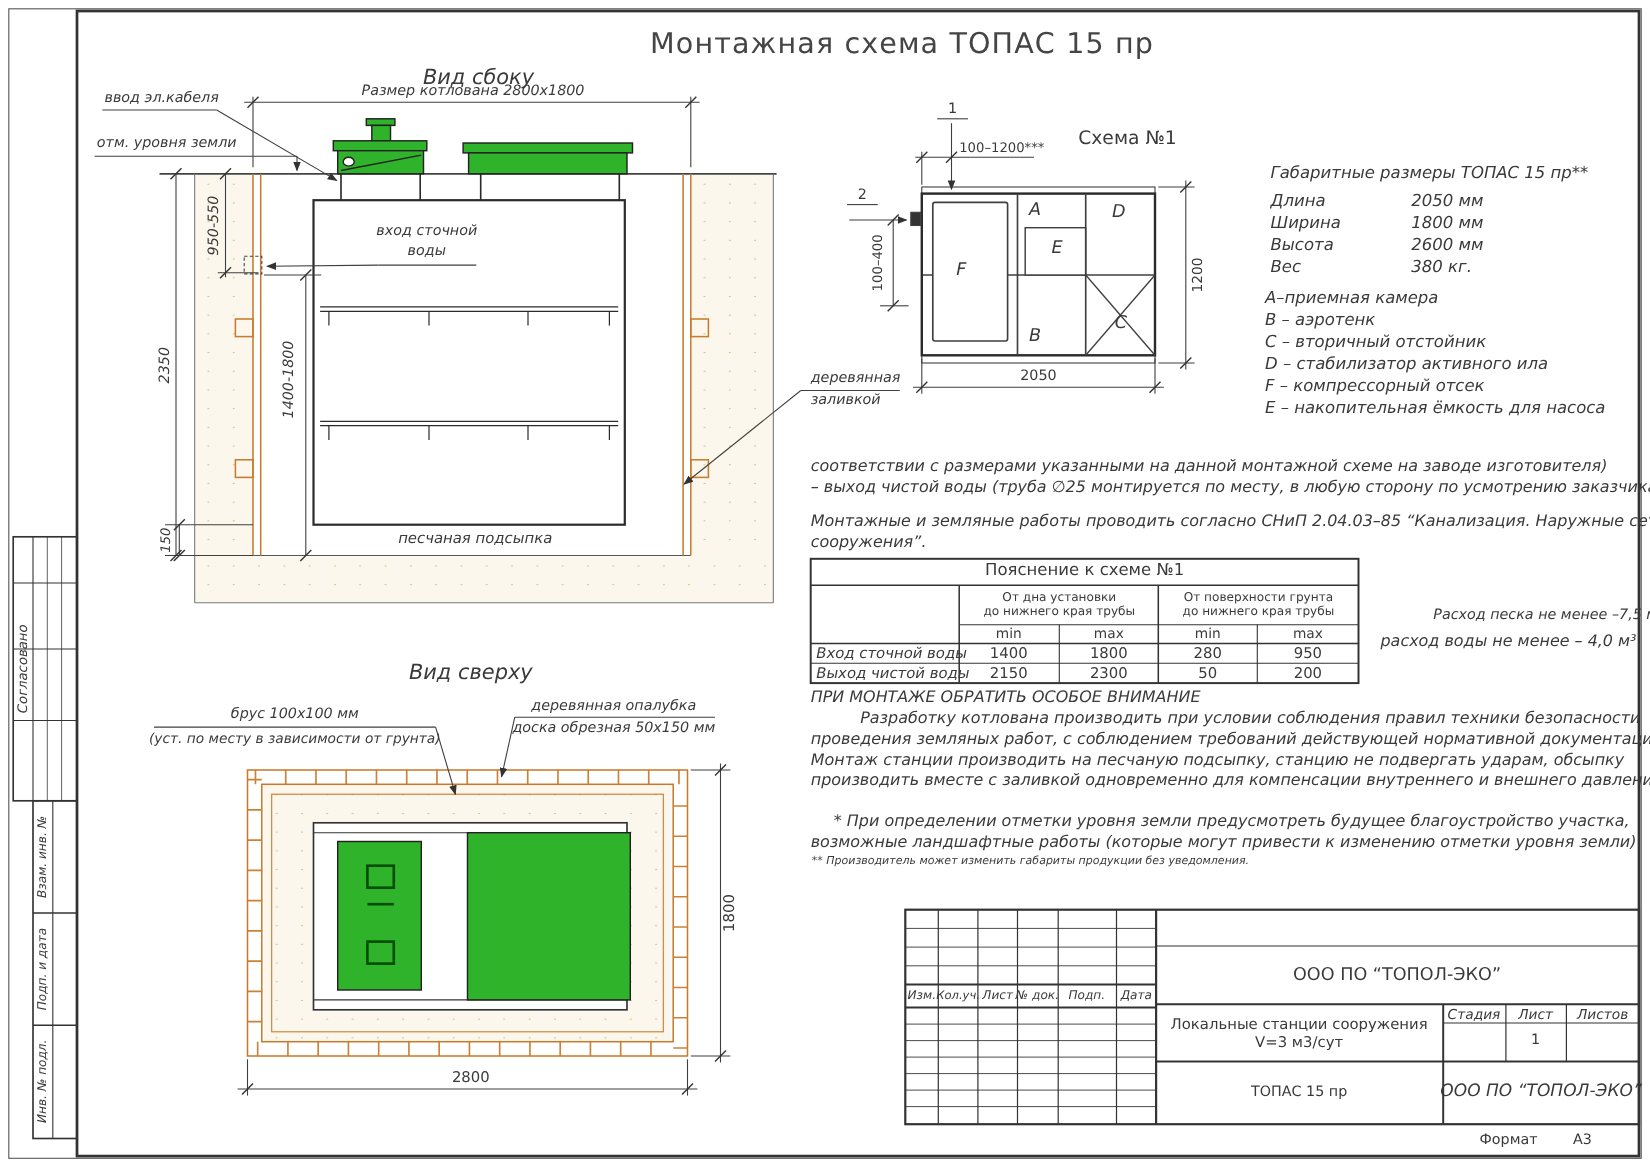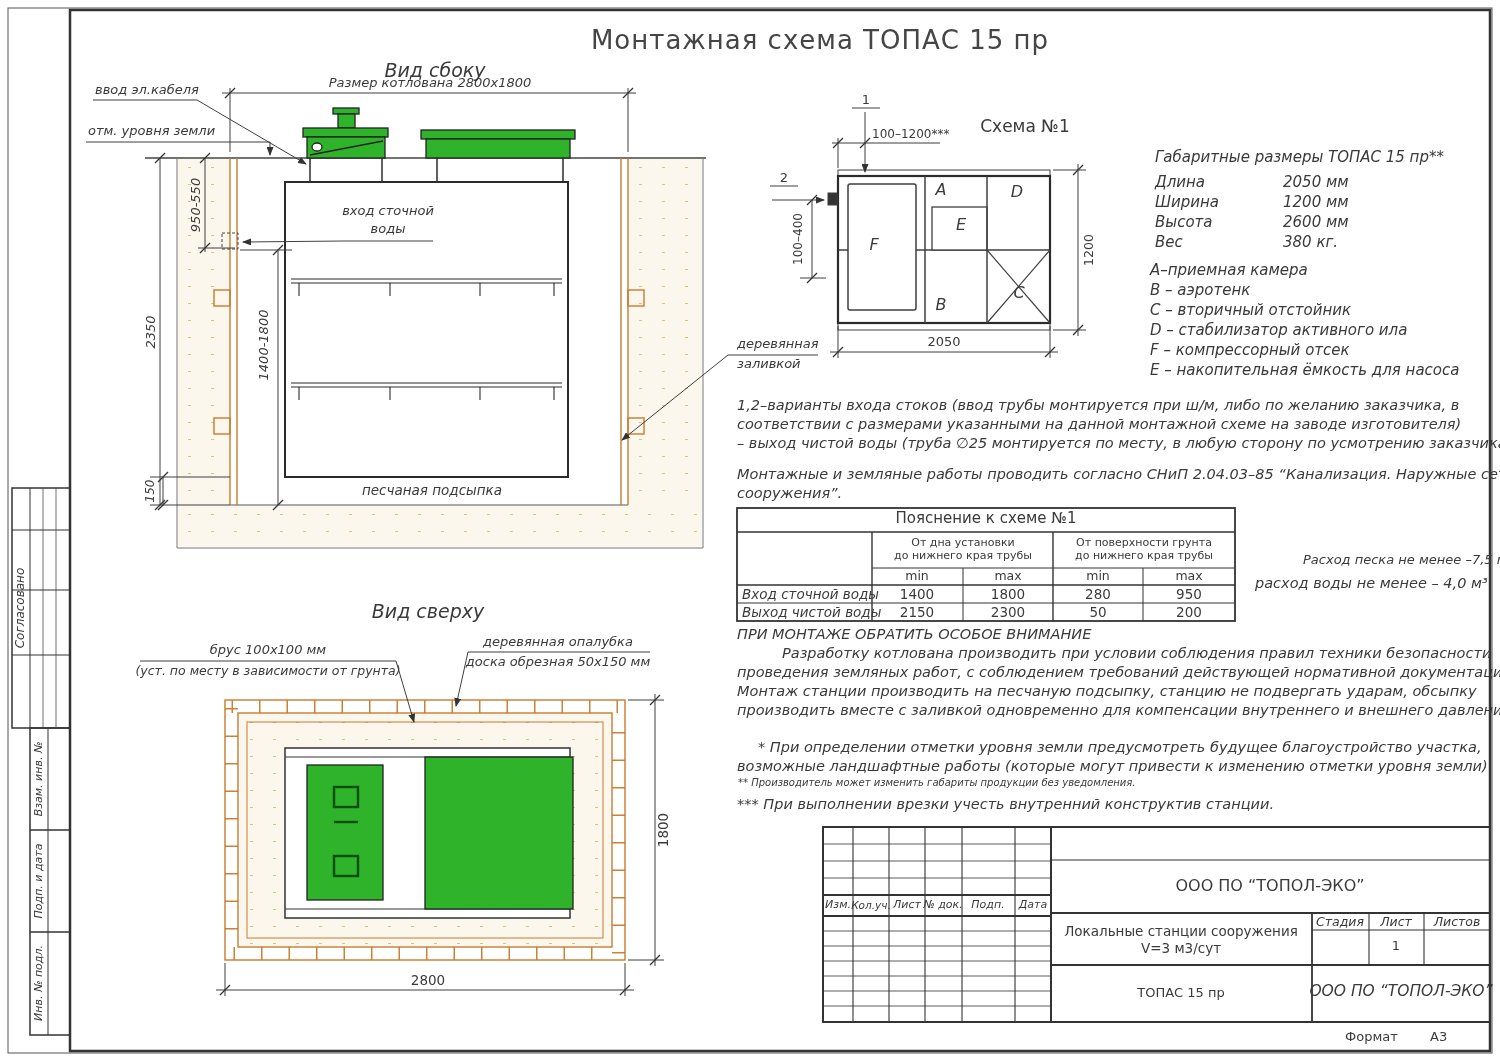--- a/index.html
+++ b/index.html
@@ -291,34 +291,33 @@
   <div class="t c" style="left:941px;top:296px;font-size:16px;">B</div>
   <div class="t c" style="left:1019px;top:284px;font-size:16px;">C</div>
   <div class="t c" style="left:1017px;top:183px;font-size:16px;">D</div>
   <div class="t c" style="left:961px;top:216px;font-size:16px;">E</div>
   <div class="t c" style="left:874px;top:236px;font-size:16px;">F</div>
 
   <div class="t" style="left:1155px;top:149px;font-size:15px;">Габаритные размеры  ТОПАС 15 пр**</div>
   <div class="t" style="left:1155px;top:174px;font-size:15px;">Длина</div>
   <div class="t" style="left:1283px;top:174px;font-size:15px;">2050 мм</div>
   <div class="t" style="left:1155px;top:194px;font-size:15px;">Ширина</div>
-  <div class="t" style="left:1283px;top:194px;font-size:15px;">1200 мм</div>
+  <div class="t" style="left:1283px;top:194px;font-size:15px;">1800 мм</div>
   <div class="t" style="left:1155px;top:214px;font-size:15px;">Высота</div>
   <div class="t" style="left:1283px;top:214px;font-size:15px;">2600 мм</div>
   <div class="t" style="left:1155px;top:234px;font-size:15px;">Вес</div>
   <div class="t" style="left:1283px;top:234px;font-size:15px;">380 кг.</div>
 
   <div class="t" style="left:1150px;top:262px;font-size:15px;">А–приемная  камера</div>
   <div class="t" style="left:1150px;top:282px;font-size:15px;">В – аэротенк</div>
   <div class="t" style="left:1150px;top:302px;font-size:15px;">С – вторичный отстойник</div>
   <div class="t" style="left:1150px;top:322px;font-size:15px;">D – стабилизатор активного  ила</div>
   <div class="t" style="left:1150px;top:342px;font-size:15px;">F  – компрессорный отсек</div>
   <div class="t" style="left:1150px;top:362px;font-size:15px;">Е – накопительная ёмкость для насоса</div>
 
-  <div class="t" style="left:737px;top:397px;font-size:14.5px;">1,2–варианты входа  стоков (ввод трубы монтируется при ш/м, либо по желанию заказчика, в</div>
   <div class="t" style="left:737px;top:416px;font-size:14.5px;">соответствии с размерами указанными на данной монтажной схеме на заводе изготовителя)</div>
   <div class="t" style="left:737px;top:435px;font-size:14.5px;">– выход чистой воды (труба ∅25 монтируется по месту, в любую сторону по усмотрению заказчика).</div>
   <div class="t" style="left:737px;top:466px;font-size:14.5px;">Монтажные и земляные работы проводить согласно СНиП 2.04.03–85 “Канализация. Наружные сети и</div>
   <div class="t" style="left:737px;top:485px;font-size:14.5px;">сооружения”.</div>
 
   <div class="t c up" style="left:986px;top:510px;font-size:15px;">Пояснение к схеме №1</div>
   <div class="t c up" style="left:963px;top:537px;font-size:11px;">От дна установки</div>
   <div class="t c up" style="left:963px;top:550px;font-size:11px;">до нижнего края трубы</div>
   <div class="t c up" style="left:1144px;top:537px;font-size:11px;">От поверхности грунта</div>
   <div class="t c up" style="left:1144px;top:550px;font-size:11px;">до нижнего края трубы</div>
@@ -342,21 +341,20 @@
 
   <div class="t" style="left:737px;top:626px;font-size:14.5px;">ПРИ МОНТАЖЕ ОБРАТИТЬ ОСОБОЕ ВНИМАНИЕ</div>
   <div class="t" style="left:782px;top:645px;font-size:14.5px;">Разработку котлована производить при условии соблюдения правил техники безопасности</div>
   <div class="t" style="left:737px;top:664px;font-size:14.5px;">проведения земляных работ, с соблюдением требований действующей нормативной документации.</div>
   <div class="t" style="left:737px;top:683px;font-size:14.5px;">Монтаж станции производить на песчаную подсыпку, станцию не подвергать ударам, обсыпку</div>
   <div class="t" style="left:737px;top:702px;font-size:14.5px;">производить вместе с заливкой одновременно для компенсации внутреннего и внешнего давления.</div>
 
   <div class="t" style="left:758px;top:739px;font-size:14.5px;">* При определении отметки уровня земли предусмотреть будущее благоустройство участка,</div>
   <div class="t" style="left:737px;top:758px;font-size:14.5px;">возможные ландшафтные работы (которые могут привести к изменению отметки уровня земли)</div>
   <div class="t" style="left:738px;top:777px;font-size:10px;">** Производитель может изменить габариты продукции без уведомления.</div>
-  <div class="t" style="left:737px;top:796px;font-size:14.5px;">*** При выполнении врезки учесть внутренний конструктив станции.</div>
 
   <div class="t c" style="left:838px;top:899px;font-size:11px;">Изм.</div>
   <div class="t c" style="left:871px;top:899px;font-size:10.5px;">Кол.уч.</div>
   <div class="t c" style="left:907px;top:899px;font-size:11px;">Лист</div>
   <div class="t c" style="left:943px;top:899px;font-size:11px;">№ док.</div>
   <div class="t c" style="left:988px;top:899px;font-size:11px;font-style:italic;">Подп.</div>
   <div class="t c" style="left:1033px;top:899px;font-size:11px;">Дата</div>
   <div class="t c up" style="left:1270px;top:877px;font-size:16px;">ООО ПО “ТОПОЛ-ЭКО”</div>
   <div class="t c up" style="left:1181px;top:924px;font-size:13.5px;">Локальные станции сооружения</div>
   <div class="t c up" style="left:1181px;top:941px;font-size:13.5px;">V=3 м3/сут</div>

